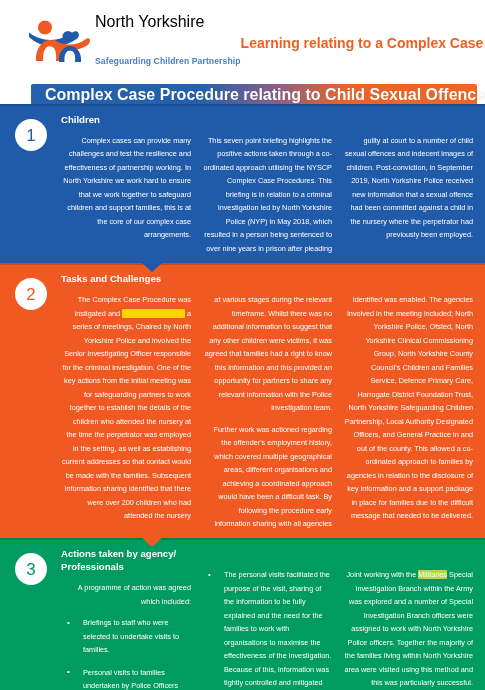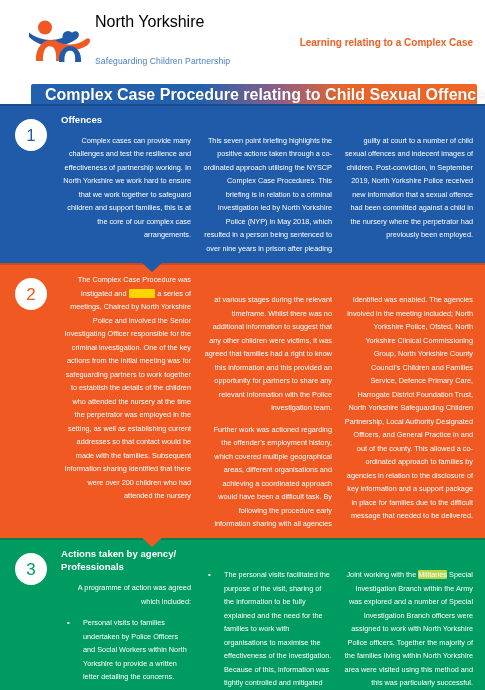--- a/index.html
+++ b/index.html
@@ -43,39 +43,40 @@
   }
 
   #brand-text { display: flex; flex-direction: column; line-height: 1; gap: 24px; }
 
   #brand-sub {
     font-size: 8.6px;
     color: #4a7fc0;
     letter-spacing: 0.1px;
     margin-top: 3px;
     white-space: nowrap;
+    font-weight: bold;
   }
 
   #header-right {
     margin-left: auto;
     text-align: right;
     padding-right: 4px;
   }
 
   #briefing-title {
     font-size: 30px;
     color: #5b8fd6;
     font-weight: 300;
     letter-spacing: -0.3px;
     line-height: 1;
     white-space: nowrap;
   }
 
   #briefing-sub {
-    font-size: 10px;
+    font-size: 14px;
     font-weight: bold;
     color: #ee5f22;
     margin-top: 5px;
     white-space: nowrap;
   }
 
   
   #banner {
     position: absolute;
     left: 31px;
@@ -206,20 +207,21 @@
     position: absolute;
     left: 0; right: 0; top: 0;
     height: 2px;
     background: rgba(0,0,0,.16);
   }
 
   .hl-yellow {
     background: #ffd400;
     color: #ffd400;
     border-radius: 1px;
+    padding-left: 36px;
   }
 
   .hl-green {
     background: #b9d44a;
     color: #ffffff;
     border-radius: 1px;
   }
 </style>
 </head>
 <body>
@@ -255,21 +257,21 @@
 
   <div style="height:24px"></div>
 
   <div class="section" id="sec1">
     <div class="section-inner">
       <div class="numcol">
         <div class="numcircle">1</div>
       </div>
       <div class="cols">
         <div class="col">
-          <div class="sec-title">Offences</div>
+          <div class="sec-title">Children</div>
           <p class="sec-p">Complex cases can provide many challenges and test the resilience and effectiveness of partnership working.  In North Yorkshire we work hard to ensure that we work together to safeguard children and support families, this is at the core of our complex case arrangements.</p>
         </div>
         <div class="col">
           <div class="sec-title" style="visibility:hidden">&nbsp;</div>
           <p class="sec-p">This seven point briefing highlights the positive actions taken through a co-ordinated approach utilising the NYSCP Complex Case Procedures.  This briefing is in relation to a criminal investigation led by North Yorkshire Police (NYP) in May 2018, which resulted in a person being sentenced to over nine years in prison after pleading</p>
         </div>
         <div class="col">
           <div class="sec-title" style="visibility:hidden">&nbsp;</div>
           <p class="sec-p">guilty at court to a number of child sexual offences and indecent images of children. Post-conviction, in September 2019, North Yorkshire Police received new information that a sexual offence had been committed against a child in the nursery where the perpetrator had previously been employed.</p>
         </div>
@@ -278,20 +280,21 @@
     <div class="notch"></div>
   </div>
 
   <div class="section" id="sec2">
     <div class="section-inner">
       <div class="numcol">
         <div class="numcircle">2</div>
       </div>
       <div class="cols">
         <div class="col">
+          <div class="sec-title">Tasks and Challenges</div>
           <p class="sec-p">The Complex Case Procedure was instigated and <span class="hl-yellow" style="background: rgb(255, 212, 0);">involved</span> a series of meetings, Chaired by North Yorkshire Police and involved the Senior Investigating Officer responsible for the criminal investigation. One of the key actions from the initial meeting was for safeguarding partners  to work together to establish the details of the children who attended the nursery at the time the perpetrator was employed in the setting, as well as establishing current addresses so that contact would be made with the families. Subsequent information sharing identified that there were over 200 children who had attended the nursery</p>
         </div>
         <div class="col">
           <div class="sec-title" style="visibility:hidden">&nbsp;</div>
           <p class="sec-p">at various stages during the relevant timeframe. Whilst there was no additional information to suggest that any other children were victims, it was agreed that families had a right to know this information and this provided an opportunity for partners to share any relevant information with the Police investigation team.</p>
           <p class="sec-p">Further work was actioned regarding the offender's employment history, which covered multiple geographical areas, different organisations and achieving a coordinated approach would have been a difficult task. By following the procedure early information sharing with all agencies</p>
         </div>
         <div class="col">
           <div class="sec-title" style="visibility:hidden">&nbsp;</div>
           <p class="sec-p">identified was enabled. The agencies involved in the meeting included; North Yorkshire Police, Ofsted, North Yorkshire Clinical Commissioning Group, North Yorkshire County Council's Children and Families Service, Defence Primary Care, Harrogate District Foundation Trust, North Yorkshire Safeguarding Children Partnership, Local Authority Designated Officers, and General Practice in and out of the county. This allowed a co-ordinated approach to families by agencies in relation to the disclosure of key information and a support package in place for families due to the difficult message that needed to be delivered.</p>
@@ -304,20 +307,21 @@
   <div class="section" id="sec3">
     <div class="section-inner">
       <div class="numcol">
         <div class="numcircle">3</div>
       </div>
       <div class="cols">
         <div class="col">
           <div class="sec-title">Actions taken by agency/ Professionals</div>
           <p class="sec-p">A programme of action was agreed which included:</p>
           <ul class="bullets">
+              <li>Briefings to staff who were selected to undertake visits to families.</li>
               <li>Personal visits to families undertaken by Police Officers and Social Workers within North Yorkshire to provide a written letter detailing the concerns.</li>
             </ul>
         </div>
         <div class="col">
           <div class="sec-title" style="visibility:hidden">&nbsp;</div>
           <ul class="bullets">
               <li>The personal visits facilitated the purpose of the visit, sharing of the information to be fully explained and the need for the families to work with organisations to maximise the effectiveness of the investigation. Because of this, information was tightly controlled and mitigated wider disclosures affecting the criminal investigation.</li>
             </ul>
 
         </div>

